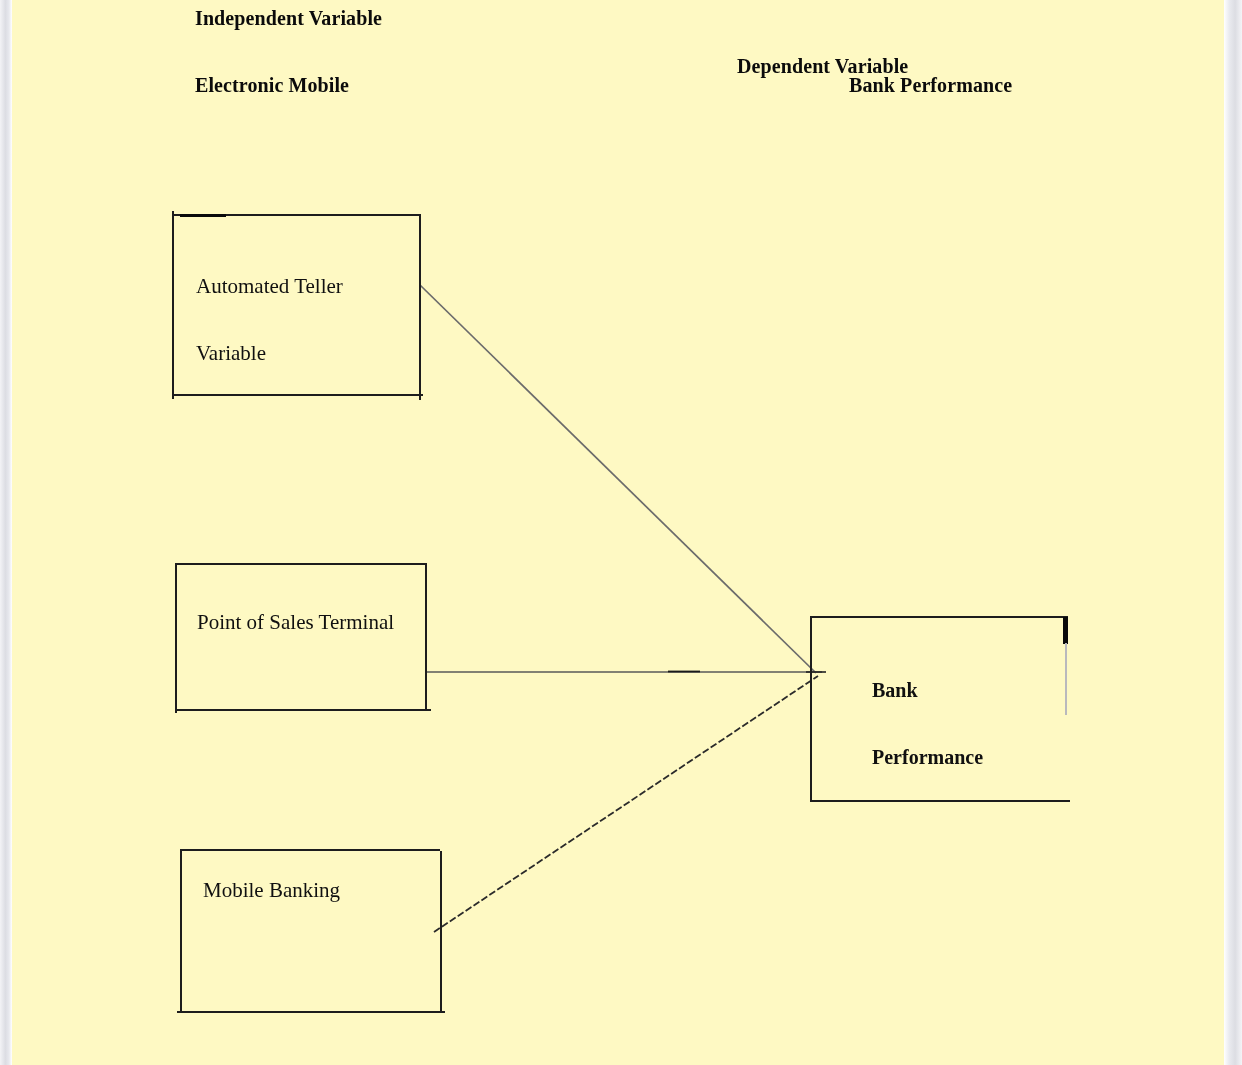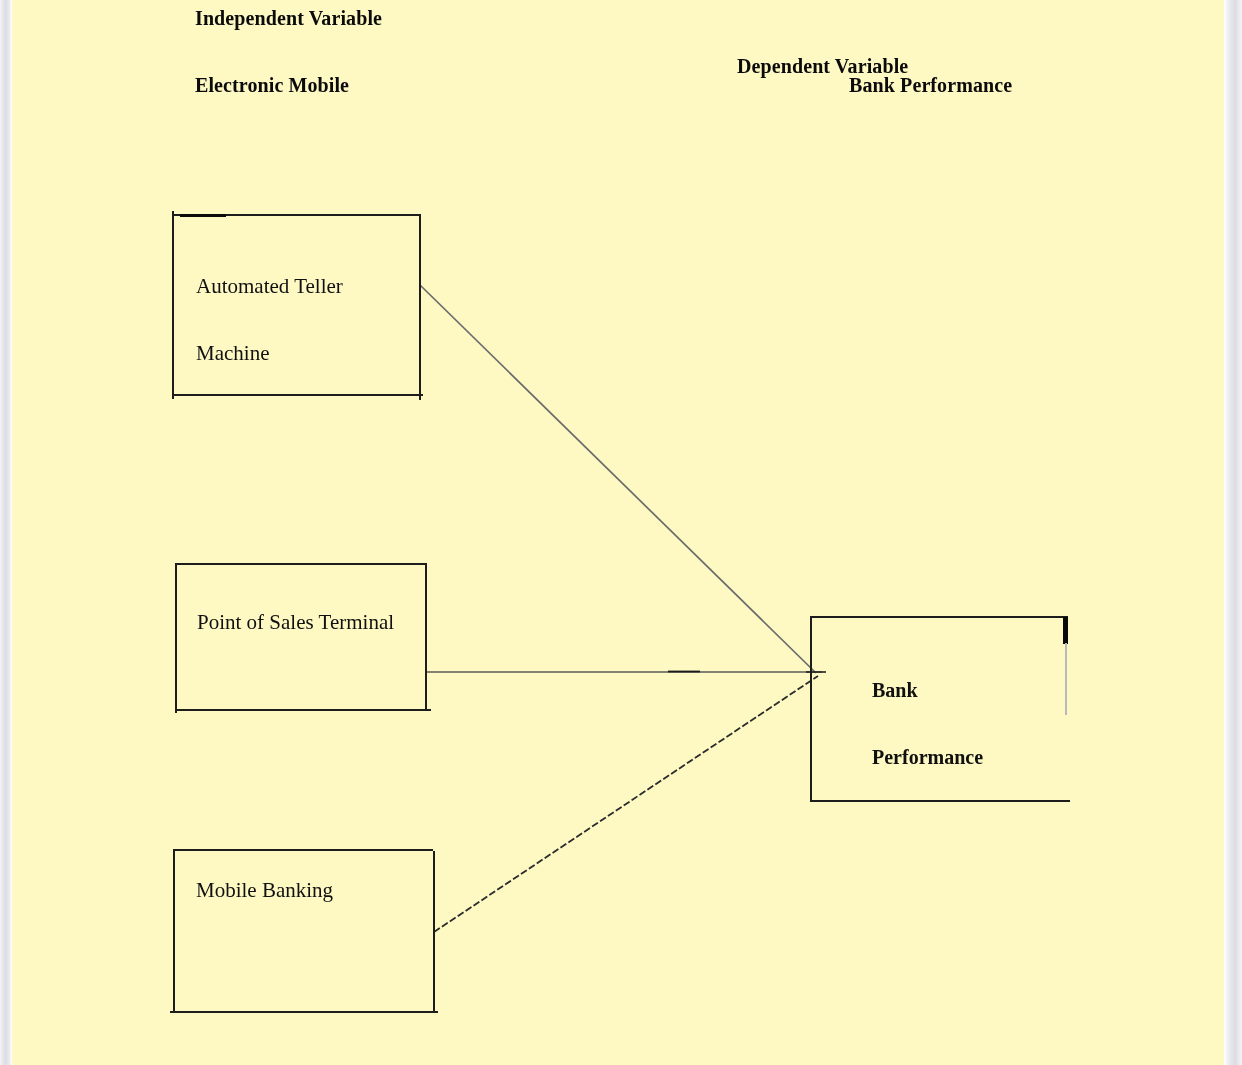--- a/index.html
+++ b/index.html
@@ -72,21 +72,21 @@
     position: absolute;
     font-size: 21px;
     line-height: 1;
     color: #101010;
     white-space: nowrap;
   }
   .node-label.bold { font-weight: bold; font-size: 20px; }
 
   #node-atm      { left: 172px; top: 214px;  width: 249px; height: 182px; }
   #node-pos      { left: 175px; top: 563px;  width: 252px; height: 148px; }
-  #node-mobile   { left: 170px; top: 849px;  width: 266px; height: 164px; }
+  #node-mobile   { left: 177px; top: 849px;  width: 266px; height: 164px; }
   #node-bank     { left: 810px; top: 616px;  width: 260px; height: 163px; }
 
   
   .edge {
     position: absolute;
     background: #1d1d1d;
   }
   .edge-faint { background: #b9b9bd; }
   .edge-thick { background: #0a0a0a; }
 </style>
@@ -119,21 +119,21 @@
   </svg>
 
   <div class="node" id="node-atm">
     <div class="edge" style="left:0; top:0; width:249px; height:1.6px;"></div>
     <div class="edge edge-thick" style="left:8px; top:0; width:46px; height:3.4px;"></div>
     <div class="edge" style="left:0; top:-3px; width:1.8px; height:188px;"></div>
     <div class="edge" style="left:247px; top:0; width:1.8px; height:186px;"></div>
     <div class="edge" style="left:0; top:180px; width:251px; height:1.6px;"></div>
 
     <div class="node-label" style="left:24px; top:62px;">Automated Teller</div>
-    <div class="node-label" style="left:24px; top:129px;">Machine</div>
+    <div class="node-label" style="left:24px; top:129px;">Variable</div>
   </div>
 
   <div class="node" id="node-pos">
     <div class="edge" style="left:0; top:0; width:250px; height:1.6px;"></div>
     <div class="edge" style="left:0; top:0; width:1.8px; height:150px;"></div>
     <div class="edge" style="left:250px; top:0; width:1.8px; height:148px;"></div>
     <div class="edge" style="left:0; top:146px; width:256px; height:1.8px;"></div>
 
     <div class="node-label" style="left:22px; top:49px;">Point of Sales Terminal</div>
   </div>

